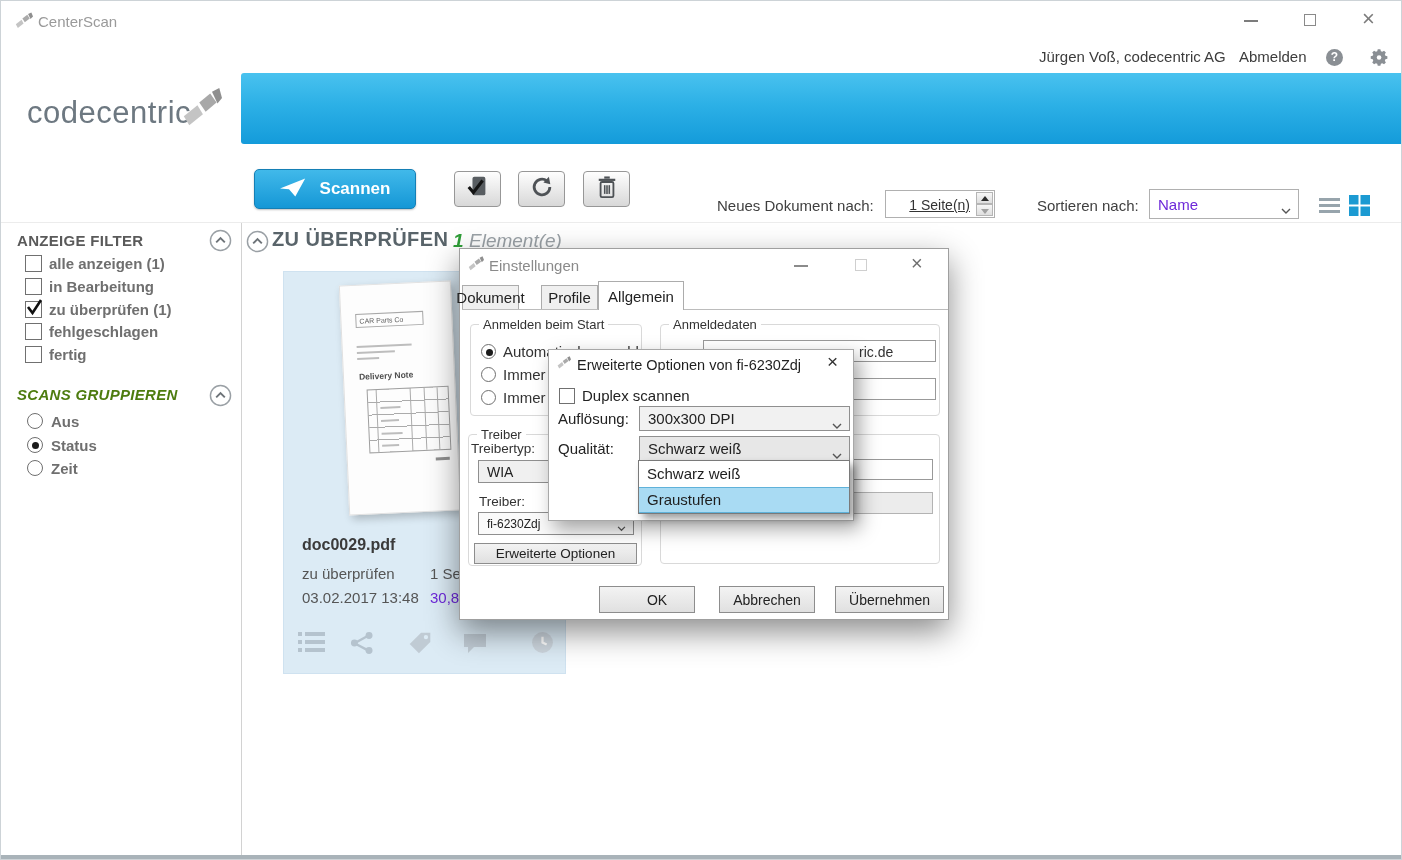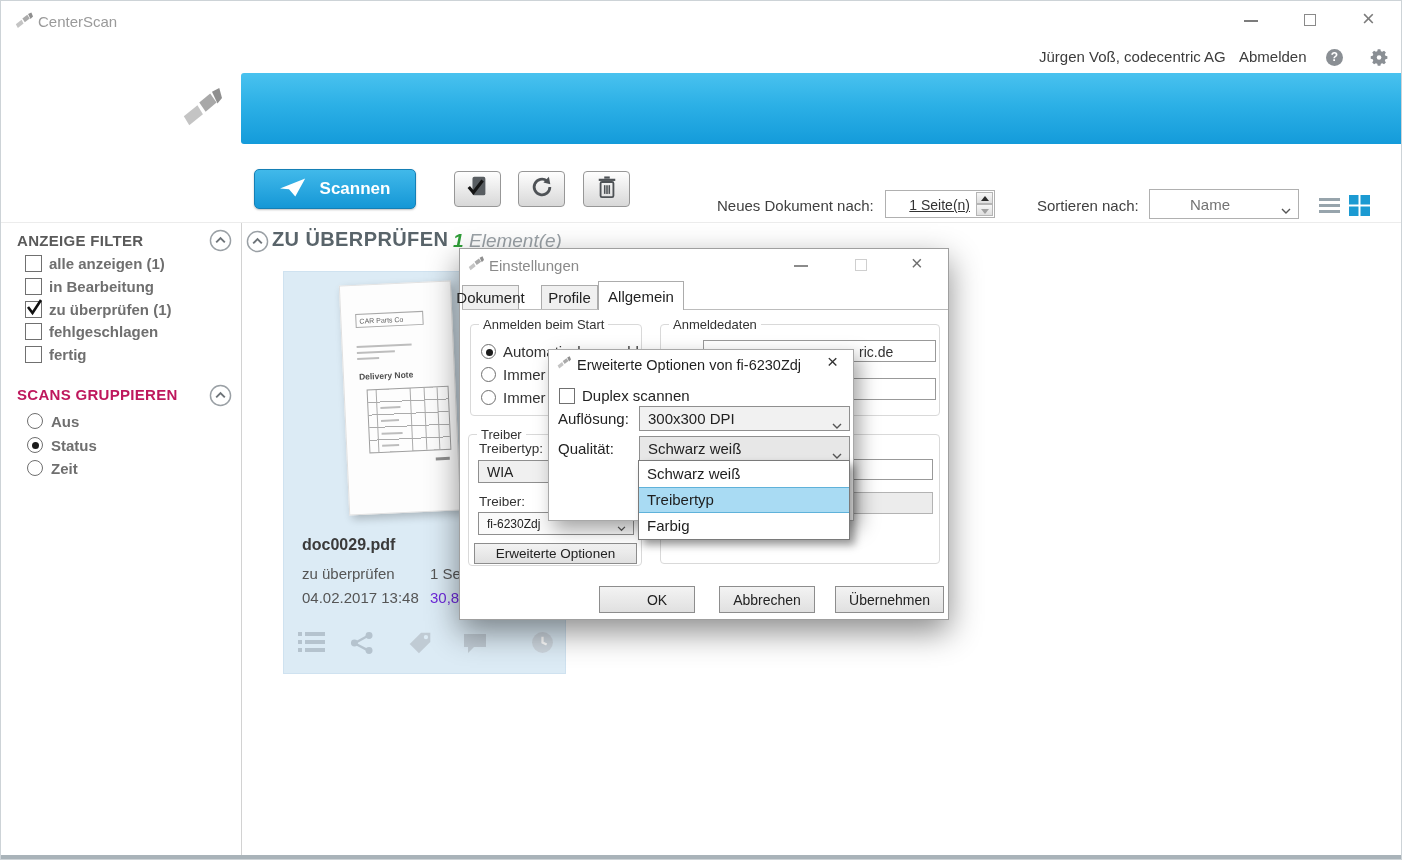--- a/index.html
+++ b/index.html
@@ -57,20 +57,21 @@
   <span class="abs nw" style="left:1238px;top:47px;font-size:15px;color:#3c3c3c;">Abmelden</span>
   <div class="abs" style="left:1325px;top:48px;width:17px;height:17px;border-radius:50%;background:#8a8f94;color:#fff;font-size:12px;font-weight:bold;text-align:center;line-height:17px;">?</div>
   <span class="abs" style="left:1368px;top:46px;">
     <svg width="21" height="21" viewBox="0 0 24 24">
         <path fill="#8a8f94" d="M21 13.5v-3l-2.3-.6a7 7 0 0 0-.6-1.5l1.2-2.1-2.1-2.1-2.1 1.2a7 7 0 0 0-1.5-.6L13 2.5h-3l-.6 2.3a7 7 0 0 0-1.5.6L5.8 4.2 3.7 6.3l1.2 2.1a7 7 0 0 0-.6 1.5l-2.3.6v3l2.3.6a7 7 0 0 0 .6 1.5l-1.2 2.1 2.1 2.1 2.1-1.2a7 7 0 0 0 1.5.6l.6 2.3h3l.6-2.3a7 7 0 0 0 1.5-.6l2.1 1.2 2.1-2.1-1.2-2.1a7 7 0 0 0 .6-1.5z"></path>
         <circle cx="11.5" cy="12" r="2.6" fill="#fff"></circle>
       </svg>
   </span>
 
   <div class="abs" style="left:240px;top:72px;width:1162px;height:71px;border-radius:3px 0 0 3px;background:linear-gradient(180deg,#49c2ef 0%,#2cb0e6 45%,#149bda 100%);"></div>
+  <span class="abs nw" style="left:26px;top:94px;font-size:31px;color:#6d7881;letter-spacing:0.5px;">codecentric</span>
   <span class="abs" style="left:181px;top:85px;">
     <svg width="40" height="44" viewBox="0 0 44 44">
         <polygon points="2,31 17,19 23,29 8,41" fill="#c4c4c4"></polygon>
         <polygon points="19,16 31,6 38,16 26,26" fill="#a8a8a8"></polygon>
         <polygon points="33,4 41,0 44,11 39,17" fill="#8f8f8f"></polygon>
       </svg>
   </span>
 
   <div class="abs" style="left:253px;top:168px;width:160px;height:38px;border-radius:5px;background:linear-gradient(#41b9ea,#1597d6);border:1px solid #157fb5;display:flex;align-items:center;justify-content:center;gap:13px;box-shadow:0 1px 2px rgba(0,0,0,.25);">
     <span><svg width="27" height="21" viewBox="0 0 30 22">
@@ -106,21 +107,21 @@
     <span class="abs nw" style="right:24px;top:6px;font-size:14px;color:#333;text-decoration:underline;">1 Seite(n)</span>
     <div class="abs" style="right:1px;top:1px;width:17px;height:12px;background:linear-gradient(#f6f6f6,#dedede);border:1px solid #b5b5b5;box-sizing:border-box;">
       <span class="abs" style="left:4px;top:3px;width:0;height:0;border-left:4px solid transparent;border-right:4px solid transparent;border-bottom:5px solid #2b2b2b;"></span>
     </div>
     <div class="abs" style="right:1px;top:13px;width:17px;height:12px;background:linear-gradient(#f6f6f6,#dedede);border:1px solid #b5b5b5;box-sizing:border-box;">
       <span class="abs" style="left:4px;top:4px;width:0;height:0;border-left:4px solid transparent;border-right:4px solid transparent;border-top:5px solid #a0a0a0;"></span>
     </div>
   </div>
   <span class="abs nw" style="left:1036px;top:196px;font-size:15px;color:#3f3f3f;">Sortieren nach:</span>
   <div class="abs combo" style="left:1148px;top:188px;width:150px;height:30px;background:#fff;border-color:#b0b0b0;">
-    <span style="color:#737373;margin-left:32px;">Name</span>
+    <span style="color:#6d28d9;">Name</span>
     <span class="chev"><svg width="10" height="7" viewBox="0 0 10 7">
           <polyline points="1,1 5,5 9,1" stroke="#555" stroke-width="1.4" fill="none"></polyline>
         </svg></span>
   </div>
   <span class="abs" style="left:1318px;top:197px;">
     <svg width="21" height="16" viewBox="0 0 21 16">
         <rect y="0" width="21" height="3" fill="#97a4ac"></rect>
         <rect y="6" width="21" height="3" fill="#97a4ac"></rect>
         <rect y="12" width="21" height="3" fill="#97a4ac"></rect>
       </svg>
@@ -154,21 +155,21 @@
     <span class="abs" style="left:0;top:-4px;"><svg width="17" height="18" viewBox="0 0 17 18">
           <polyline points="2,9 6.5,15 15,2" stroke="#111" stroke-width="2.6" fill="none"></polyline>
         </svg></span>
   </div>
   <span class="abs sidelbl nw" style="left:48px;top:300px;">zu überprüfen (1)</span>
   <div class="abs checkbox" style="left:24px;top:322px;"></div>
   <span class="abs sidelbl nw" style="left:48px;top:322px;">fehlgeschlagen</span>
   <div class="abs checkbox" style="left:24px;top:345px;"></div>
   <span class="abs sidelbl nw" style="left:48px;top:345px;">fertig</span>
 
-  <span class="abs nw" style="left:16px;top:385px;font-size:15px;font-weight:bold;color:#be185d;letter-spacing:.3px;">SCANS GRUPPIEREN</span>
+  <span class="abs nw" style="left:16px;top:385px;font-size:15px;font-weight:bold;color:#4d7c0f;letter-spacing:.3px;font-style:italic;">SCANS GRUPPIEREN</span>
   <span class="abs" style="left:208px;top:383px;">
     <svg width="23" height="23" viewBox="0 0 24 24">
         <circle cx="12" cy="12" r="10.5" fill="#fff" stroke="#9aa0a5" stroke-width="1.5"></circle>
         <polyline points="7.5,14 12,9.5 16.5,14" fill="none" stroke="#6d7378" stroke-width="2"></polyline>
       </svg>
   </span>
   <div class="abs radio" style="left:26px;top:412px;"></div>
   <span class="abs sidelbl nw" style="left:50px;top:412px;text-align:center;">Aus</span>
   <div class="abs radio sel" style="left:26px;top:436px;"></div>
   <span class="abs sidelbl nw" style="left:50px;top:436px;">Status</span>
@@ -200,21 +201,21 @@
         <div class="abs" style="left:12px;top:17px;width:20px;height:2px;background:#bdbdbd;"></div>
         <div class="abs" style="left:12px;top:30px;width:18px;height:2px;background:#bdbdbd;"></div>
         <div class="abs" style="left:12px;top:43px;width:21px;height:2px;background:#bdbdbd;"></div>
         <div class="abs" style="left:12px;top:55px;width:17px;height:2px;background:#bdbdbd;"></div>
       </div>
       <div class="abs" style="left:88px;top:175px;width:14px;height:3px;background:#8f8f8f;"></div>
     </div>
     <span class="abs nw" style="left:18px;top:264px;font-size:16px;font-weight:bold;color:#3a3a3a;">doc0029.pdf</span>
     <span class="abs nw" style="left:18px;top:293px;font-size:15px;color:#555;">zu überprüfen</span>
     <span class="abs nw" style="left:146px;top:293px;font-size:15px;color:#555;">1 Se</span>
-    <span class="abs nw" style="left:18px;top:317px;font-size:15px;color:#555;">04.02.2017 13:48</span>
+    <span class="abs nw" style="left:18px;top:317px;font-size:15px;color:#555;">03.02.2017 13:48</span>
     <span class="abs nw" style="left:146px;top:317px;font-size:15px;color:#6d28d9;">30,8</span>
     <span class="abs" style="left:14px;top:358px;">
       <svg width="27" height="24" viewBox="0 0 27 24">
           <rect x="0" y="2" width="4" height="4" fill="#b5c3ce"></rect>
           <rect x="7" y="2" width="20" height="4" fill="#b5c3ce"></rect>
           <rect x="0" y="10" width="4" height="4" fill="#b5c3ce"></rect>
           <rect x="7" y="10" width="20" height="4" fill="#b5c3ce"></rect>
           <rect x="0" y="18" width="4" height="4" fill="#b5c3ce"></rect>
           <rect x="7" y="18" width="20" height="4" fill="#b5c3ce"></rect>
         </svg>
@@ -277,21 +278,21 @@
     <div class="abs groupbox" style="left:200px;top:75px;width:280px;height:92px;">
       <span class="grouplbl">Anmeldedaten</span>
       <div class="abs field" style="left:42px;top:15px;width:233px;height:22px;">
         <span class="abs nw" style="left:155px;top:3px;font-size:14px;color:#333;">ric.de</span>
       </div>
       <div class="abs field" style="left:42px;top:53px;width:233px;height:22px;"></div>
     </div>
 
     <div class="abs groupbox" style="left:8px;top:185px;width:174px;height:132px;">
       <span class="grouplbl">Treiber</span>
-      <span class="abs nw" style="left:10px;top:6px;font-size:13.5px;color:#333;">Treibertyp:</span>
+      <span class="abs nw" style="left:2px;top:6px;font-size:13.5px;color:#333;">Treibertyp:</span>
       <div class="abs combo" style="left:9px;top:25px;width:156px;height:23px;background:#f0f0f0;font-size:14px;">
         <span>WIA</span>
         <span class="chev"><svg width="9" height="6" viewBox="0 0 10 7">
               <polyline points="1,1 5,5 9,1" stroke="#555" stroke-width="1.4" fill="none"></polyline>
             </svg></span>
       </div>
       <span class="abs nw" style="left:10px;top:59px;font-size:13.5px;color:#333;">Treiber:</span>
       <div class="abs combo" style="left:9px;top:77px;width:156px;height:23px;background:#fafafa;font-size:12px;">
         <span>fi-6230Zdj</span>
         <span class="chev"><svg width="9" height="6" viewBox="0 0 10 7">
@@ -337,17 +338,16 @@
     <div class="abs combo" style="left:90px;top:86px;width:211px;height:25px;background:#e7e7e7;">
       <span>Schwarz weiß</span>
       <span class="chev"><svg width="10" height="7" viewBox="0 0 10 7">
             <polyline points="1,1 5,5 9,1" stroke="#555" stroke-width="1.4" fill="none"></polyline>
           </svg></span>
     </div>
   </div>
 
   <div class="abs" style="left:637px;top:459px;width:212px;z-index:30;background:#fff;border:1px solid #7a7a7a;box-sizing:border-box;box-shadow:5px 5px 8px rgba(0,0,0,.38);">
     <div class="ditem">Schwarz weiß</div>
-    <div class="ditem hl">Treibertyp</div>
-    <div class="ditem">Farbig</div>
+    <div class="ditem hl">Graustufen</div>
   </div>
 
 </div>
 
 </body></html>

